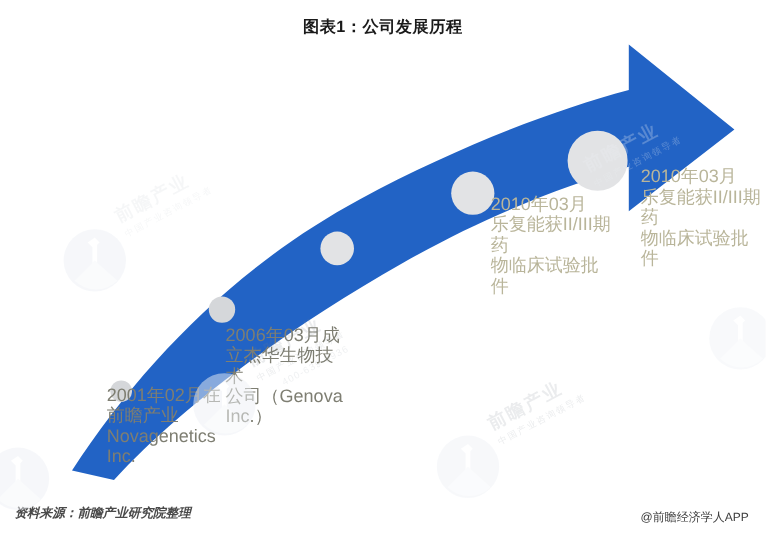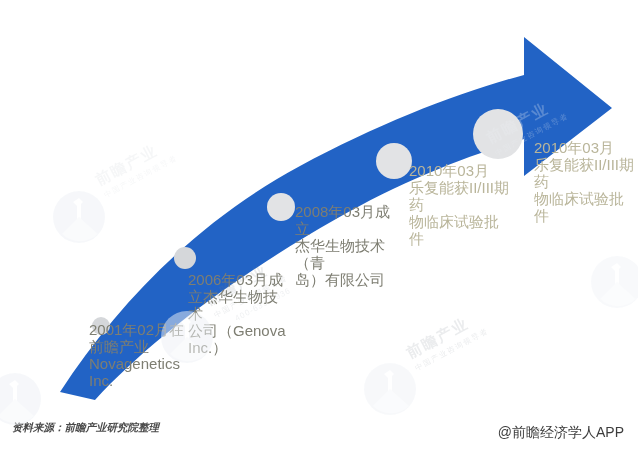--- a/index.html
+++ b/index.html
@@ -124,30 +124,31 @@
     font-size: 10.5px;
     font-style: italic;
     font-weight: bold;
     color: #4a4a4a;
     white-space: nowrap;
   }
   .footer-app {
     position: absolute;
     right: 14px;
     top: 424px;
-    font-size: 14px;
+    font-size: 10px;
     color: #3d3d3d;
     white-space: nowrap;
   }
 </style>
 </head>
 <body>
 
 <div id="figure-root">
 
+  <div class="chart-title">图表1：公司发展历程</div>
 
   <svg class="arrow-svg" viewBox="0 0 638 451">
     <defs>
       <clipPath id="arrowclip">
         <path d="M 60 392
                  C 120 300, 200 220, 300 166
                  C 380 123, 460 92, 524 75
                  L 524 37
                  L 612 108
                  L 524 176
@@ -180,23 +181,20 @@
 
   <div class="milestones">
     <div class="milestone-label ms1">2001年02月在
 前瞻产业
 Novagenetics
 Inc.</div>
     <div class="milestone-label ms2">2006年03月成
 立杰华生物技术
 公司（Genova
 Inc.）</div>
-    <div class="milestone-label ms3">2008年03月成立
-杰华生物技术（青
-岛）有限公司</div>
     <div class="milestone-label ms4 on-blue">2010年03月
 乐复能获II/III期药
 物临床试验批件</div>
     <div class="milestone-label ms5 on-blue">2010年03月
 乐复能获II/III期药
 物临床试验批件</div>
   </div>
 
   <div class="watermark-layer">
 

